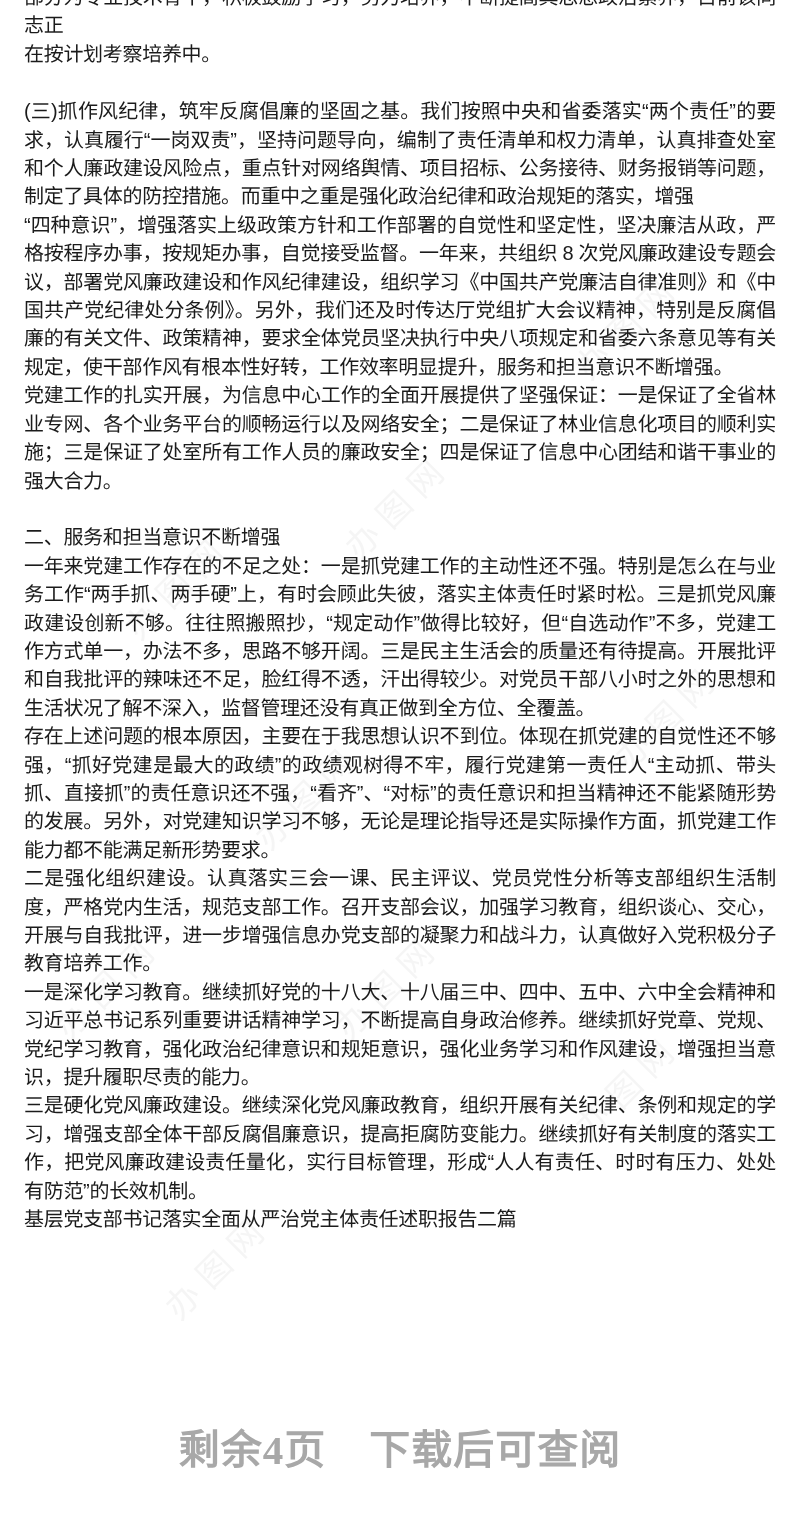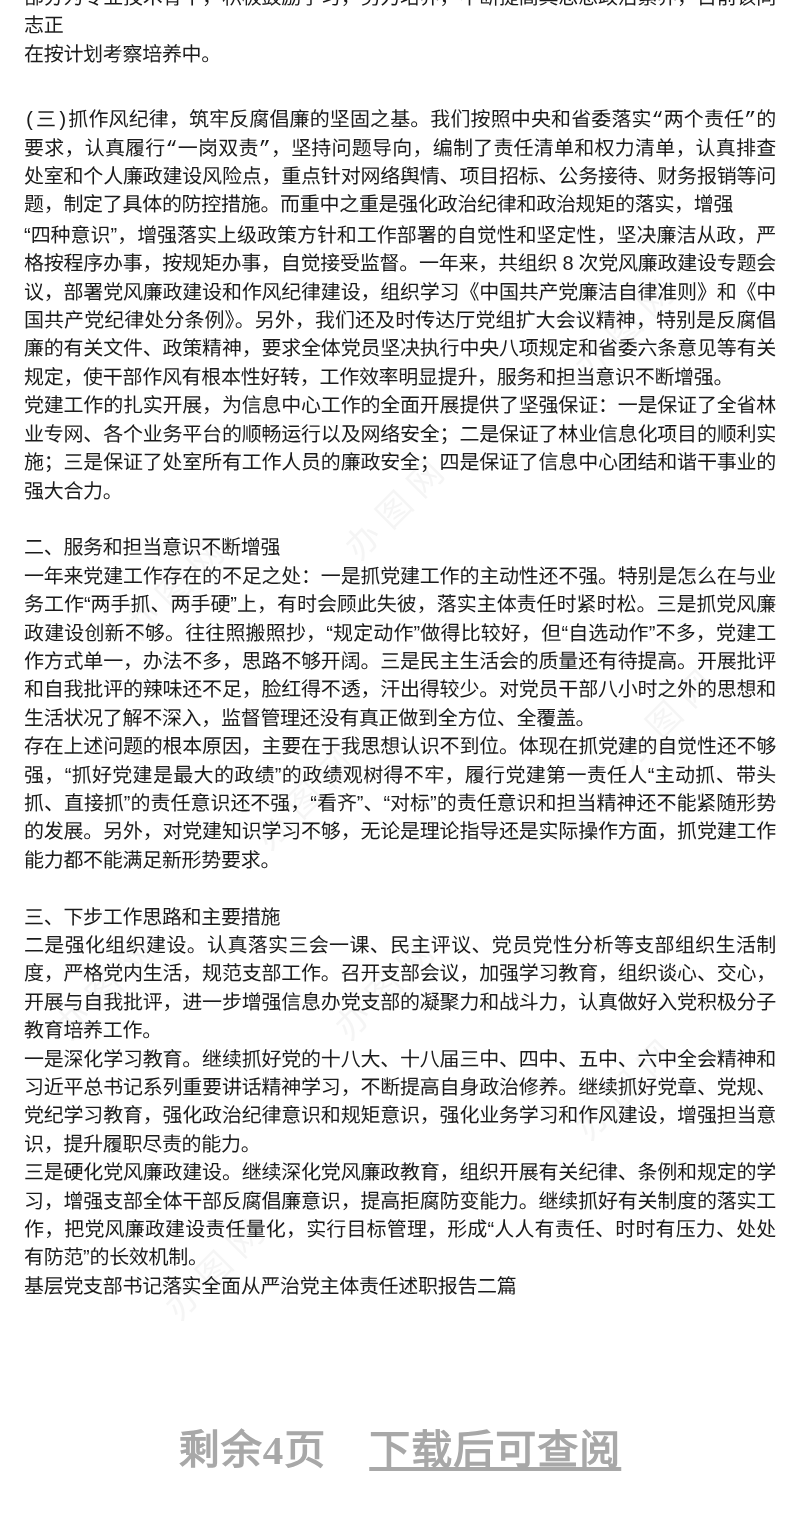--- a/index.html
+++ b/index.html
@@ -41,36 +41,36 @@
     line-height: 28.4px;
     letter-spacing: -0.3px;
     color: #1b1b1b;
     text-align: justify;
   }
   .doc p {
     margin: 0;
     padding: 0;
   }
   .doc p.gap1 { margin-top: 28.4px; }
-  .doc p.gap2 { margin-top: 39px; font-family: Liberation Mono, monospace; }
+  .doc p.gap2 { margin-top: 29px; }
   
   .banner {
     position: absolute;
     left: 0;
     right: 0;
     top: 1416px;
     z-index: 1;
     text-align: center;
     font-family: "Liberation Serif", serif;
     font-weight: bold;
     font-size: 41px;
     letter-spacing: 1px;
     white-space: nowrap;
   }
-  .banner .hint { margin-left: 43px; text-decoration: underline; }
+  .banner .hint { margin-left: 43px; }
 </style>
 </head>
 <body>
 
 <div class="page">
   <div class="watermark-layer">
       <span style="left: 330px; top: 480px; color: rgba(125, 125, 125, 0.08);">办图网</span>
       <span style="left: 560px; top: 300px; color: rgba(125, 125, 125, 0.08);">办图网</span>
       <span style="left: 110px; top: 560px; color: rgba(125, 125, 125, 0.08);">办图网</span>
       <span style="left: 240px; top: 770px; color: rgba(125, 125, 125, 0.08);">办图网</span>
@@ -82,21 +82,20 @@
     </div>
   <div class="doc">
       <p>部分为专业技术骨干，积极鼓励学习，努力培养，不断提高其思想政治素养，目前该同志正</p>
       <p>在按计划考察培养中。</p>
       <p class="gap2">(三)抓作风纪律，筑牢反腐倡廉的坚固之基。我们按照中央和省委落实“两个责任”的要求，认真履行“一岗双责”，坚持问题导向，编制了责任清单和权力清单，认真排查处室和个人廉政建设风险点，重点针对网络舆情、项目招标、公务接待、财务报销等问题，制定了具体的防控措施。而重中之重是强化政治纪律和政治规矩的落实，增强</p>
       <p>“四种意识”，增强落实上级政策方针和工作部署的自觉性和坚定性，坚决廉洁从政，严格按程序办事，按规矩办事，自觉接受监督。一年来，共组织 8 次党风廉政建设专题会议，部署党风廉政建设和作风纪律建设，组织学习《中国共产党廉洁自律准则》和《中国共产党纪律处分条例》。另外，我们还及时传达厅党组扩大会议精神，特别是反腐倡廉的有关文件、政策精神，要求全体党员坚决执行中央八项规定和省委六条意见等有关规定，使干部作风有根本性好转，工作效率明显提升，服务和担当意识不断增强。</p>
       <p>党建工作的扎实开展，为信息中心工作的全面开展提供了坚强保证：一是保证了全省林业专网、各个业务平台的顺畅运行以及网络安全；二是保证了林业信息化项目的顺利实施；三是保证了处室所有工作人员的廉政安全；四是保证了信息中心团结和谐干事业的强大合力。</p>
       <p class="gap1">二、服务和担当意识不断增强</p>
       <p>一年来党建工作存在的不足之处：一是抓党建工作的主动性还不强。特别是怎么在与业务工作“两手抓、两手硬”上，有时会顾此失彼，落实主体责任时紧时松。三是抓党风廉政建设创新不够。往往照搬照抄，“规定动作”做得比较好，但“自选动作”不多，党建工作方式单一，办法不多，思路不够开阔。三是民主生活会的质量还有待提高。开展批评和自我批评的辣味还不足，脸红得不透，汗出得较少。对党员干部八小时之外的思想和生活状况了解不深入，监督管理还没有真正做到全方位、全覆盖。</p>
       <p>存在上述问题的根本原因，主要在于我思想认识不到位。体现在抓党建的自觉性还不够强，“抓好党建是最大的政绩”的政绩观树得不牢，履行党建第一责任人“主动抓、带头抓、直接抓”的责任意识还不强，“看齐”、“对标”的责任意识和担当精神还不能紧随形势的发展。另外，对党建知识学习不够，无论是理论指导还是实际操作方面，抓党建工作能力都不能满足新形势要求。</p>
-      <p class="gap1">三、下步工作思路和主要措施</p>
       <p>二是强化组织建设。认真落实三会一课、民主评议、党员党性分析等支部组织生活制度，严格党内生活，规范支部工作。召开支部会议，加强学习教育，组织谈心、交心，开展与自我批评，进一步增强信息办党支部的凝聚力和战斗力，认真做好入党积极分子教育培养工作。</p>
       <p>一是深化学习教育。继续抓好党的十八大、十八届三中、四中、五中、六中全会精神和习近平总书记系列重要讲话精神学习，不断提高自身政治修养。继续抓好党章、党规、党纪学习教育，强化政治纪律意识和规矩意识，强化业务学习和作风建设，增强担当意识，提升履职尽责的能力。</p>
       <p>三是硬化党风廉政建设。继续深化党风廉政教育，组织开展有关纪律、条例和规定的学习，增强支部全体干部反腐倡廉意识，提高拒腐防变能力。继续抓好有关制度的落实工作，把党风廉政建设责任量化，实行目标管理，形成“人人有责任、时时有压力、处处有防范”的长效机制。</p>
       <p>基层党支部书记落实全面从严治党主体责任述职报告二篇</p>
     </div>
   <div class="banner" style="color: rgb(168, 168, 168);">
     <span class="remaining">剩余4页</span><span class="hint">下载后可查阅</span>
   </div>
 </div>
 

